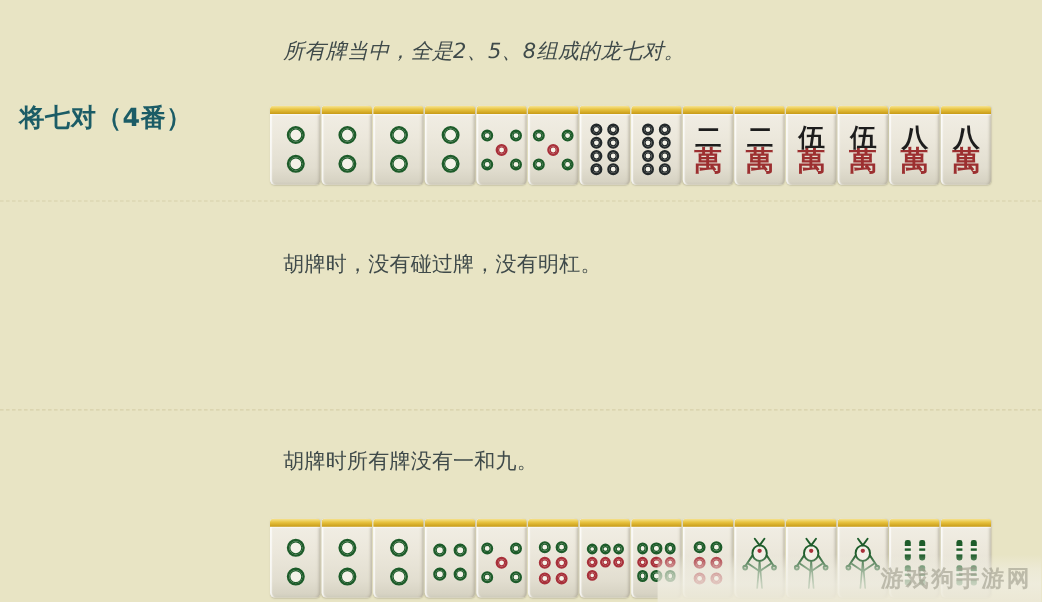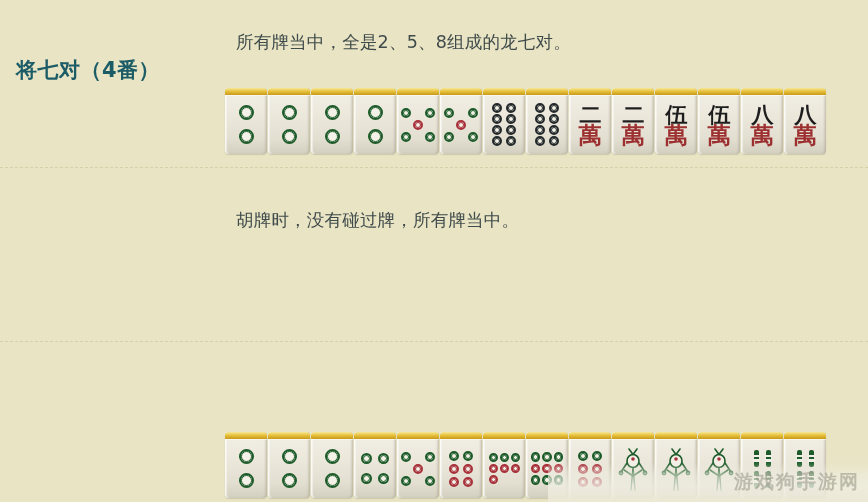--- a/index.html
+++ b/index.html
@@ -46,35 +46,35 @@
   .row-label {
     position: absolute;
     left: 16px;
     color: #1b5c66;
     font-size: 21px;
     font-weight: bold;
     letter-spacing: 0.5px;
     white-space: nowrap;
     font-family: "DejaVu Sans", "Liberation Sans", sans-serif;
   }
-  .sec-0 .row-label { top: 56px; text-align: center; }
+  .sec-0 .row-label { top: 84px; text-align: center; }
   .sec-1 .row-label { top: 78px; }
   .sec-2 .row-label { top: 62px; }
 
   
   .row-desc {
     position: absolute;
     left: 236px;
     color: #3f4a4a;
     font-size: 17.5px;
     white-space: nowrap;
     letter-spacing: 0.2px;
     font-family: "DejaVu Sans", "Liberation Sans", sans-serif;
   }
-  .sec-0 .row-desc { top: 30px; }
+  .sec-0 .row-desc { top: 30px; font-style: italic; }
   .sec-1 .row-desc { top: 40px; }
   .sec-2 .row-desc { top: 30px; }
 
   
   .hand {
     position: absolute;
     left: 225px;
     display: flex;
     gap: 1px;
   }
@@ -388,21 +388,21 @@
             <div class="wan">
               <div class="num">八</div>
               <div class="wanchar">萬</div>
             </div>
           </div>
         </div>
       </div>
   </div>
 
   <div class="section sec-1">
-    <div class="row-desc">胡牌时，没有碰过牌，所有牌当中。</div>
+    <div class="row-desc">胡牌时，没有碰过牌，没有明杠。</div>
     <div class="hand">
         <div class="tile">
           <div class="tile-face">
             <div class="dots d2">
               <div class="dot g"></div>
               <div class="dot g"></div>
             </div>
           </div>
         </div>
         <div class="tile">
@@ -565,20 +565,21 @@
               <div class="stick"></div>
               <div class="stick"></div>
               <div class="stick"></div>
             </div>
           </div>
         </div>
       </div>
   </div>
 
   <div class="section sec-2">
+    <div class="row-desc">胡牌时所有牌没有一和九。</div>
 
   </div>
 
   <div class="watermark">
     <div class="watermark-text">游戏狗手游网</div>
   </div>
 
 </div>
 
 </body></html>

